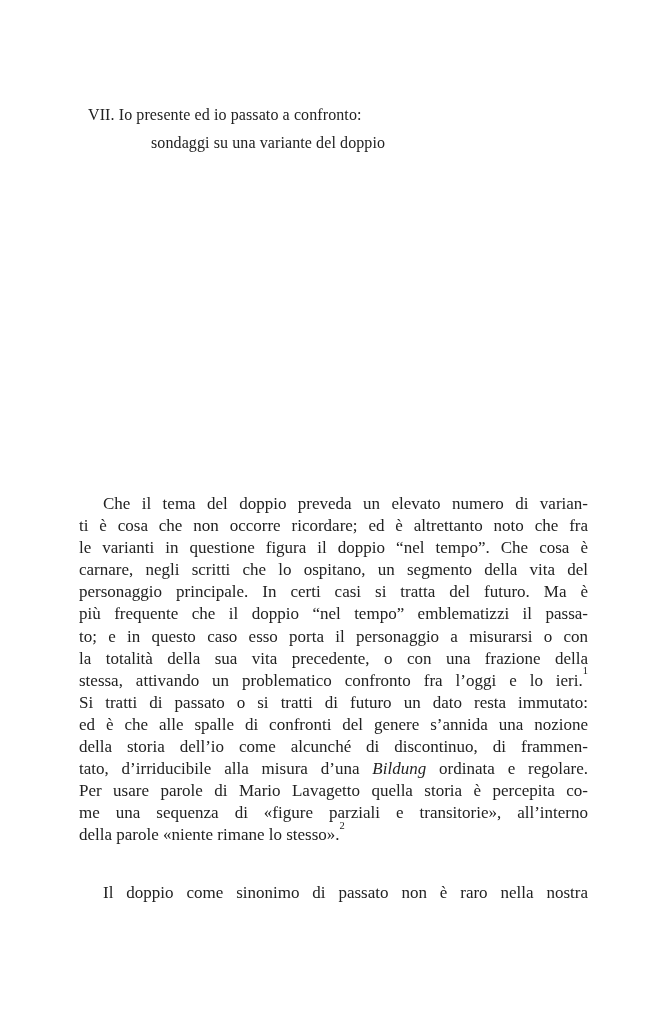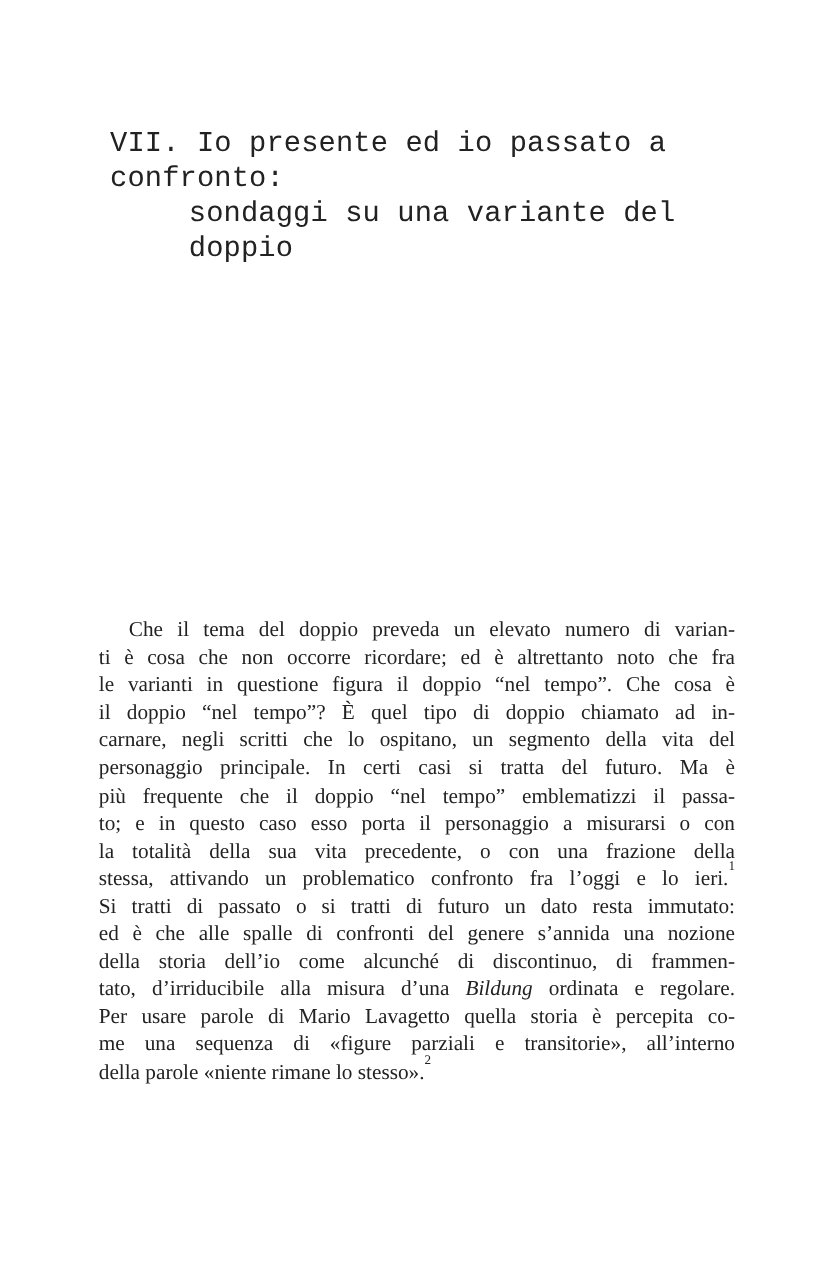--- a/index.html
+++ b/index.html
@@ -14,24 +14,23 @@
     background: #ffffff;
     color: #222222;
     font-family: "Liberation Serif", "DejaVu Serif", serif;
     overflow: hidden;
   }
   .chapter-heading {
     position: absolute;
     top: 101px;
     left: 79px;
     width: 509px;
-    font-size: 23px;
+    font-size: 16px;
     line-height: 28px;
     letter-spacing: 0.1px;
-    font-family: Liberation Mono, monospace;
   }
   .heading-line-1 { margin-left: 9px; }
   .heading-line-2 { margin-left: 72px; }
   .body-block {
     position: absolute;
     top: 458px;
     left: 79px;
     width: 509px;
   }
   .line {
@@ -65,29 +64,29 @@
 
   <div class="chapter-heading">
     <div class="heading-line-1">VII. Io presente ed io passato a confronto:</div>
     <div class="heading-line-2">sondaggi su una variante del doppio</div>
   </div>
 
   <div class="body-block">
     <div class="line indent"><span>Che il tema del doppio preveda un elevato numero di varian-</span></div>
     <div class="line"><span>ti è cosa che non occorre ricordare; ed è altrettanto noto che fra</span></div>
     <div class="line"><span>le varianti in questione figura il doppio “nel tempo”. Che cosa è</span></div>
-    <div class="line"><span>il doppio “nel tempo”? È quel tipo di doppio chiamato ad in-</span></div>
     <div class="line"><span>carnare, negli scritti che lo ospitano, un segmento della vita del</span></div>
     <div class="line"><span>personaggio principale. In certi casi si tratta del futuro. Ma è</span></div>
     <div class="line"><span>più frequente che il doppio “nel tempo” emblematizzi il passa-</span></div>
     <div class="line"><span>to; e in questo caso esso porta il personaggio a misurarsi o con</span></div>
     <div class="line"><span>la totalità della sua vita precedente, o con una frazione della</span></div>
     <div class="line"><span>stessa, attivando un problematico confronto fra l’oggi e lo ieri.</span><sup class="fnref">1</sup></div>
     <div class="line"><span>Si tratti di passato o si tratti di futuro un dato resta immutato:</span></div>
     <div class="line"><span>ed è che alle spalle di confronti del genere s’annida una nozione</span></div>
     <div class="line"><span>della storia dell’io come alcunché di discontinuo, di frammen-</span></div>
     <div class="line"><span>tato, d’irriducibile alla misura d’una </span><i>Bildung</i><span> ordinata e regolare.</span></div>
     <div class="line"><span>Per usare parole di Mario Lavagetto quella storia è percepita co-</span></div>
     <div class="line"><span>me una sequenza di «figure parziali e transitorie», all’interno</span></div>
     <div class="line para-end"><span>della parole «niente rimane lo stesso».</span><sup class="fnref">2</sup></div>
+    <div class="line indent"><span>Il doppio come sinonimo di passato non è raro nella nostra</span></div>
   </div>
 
 </div>
 
 </body></html>

